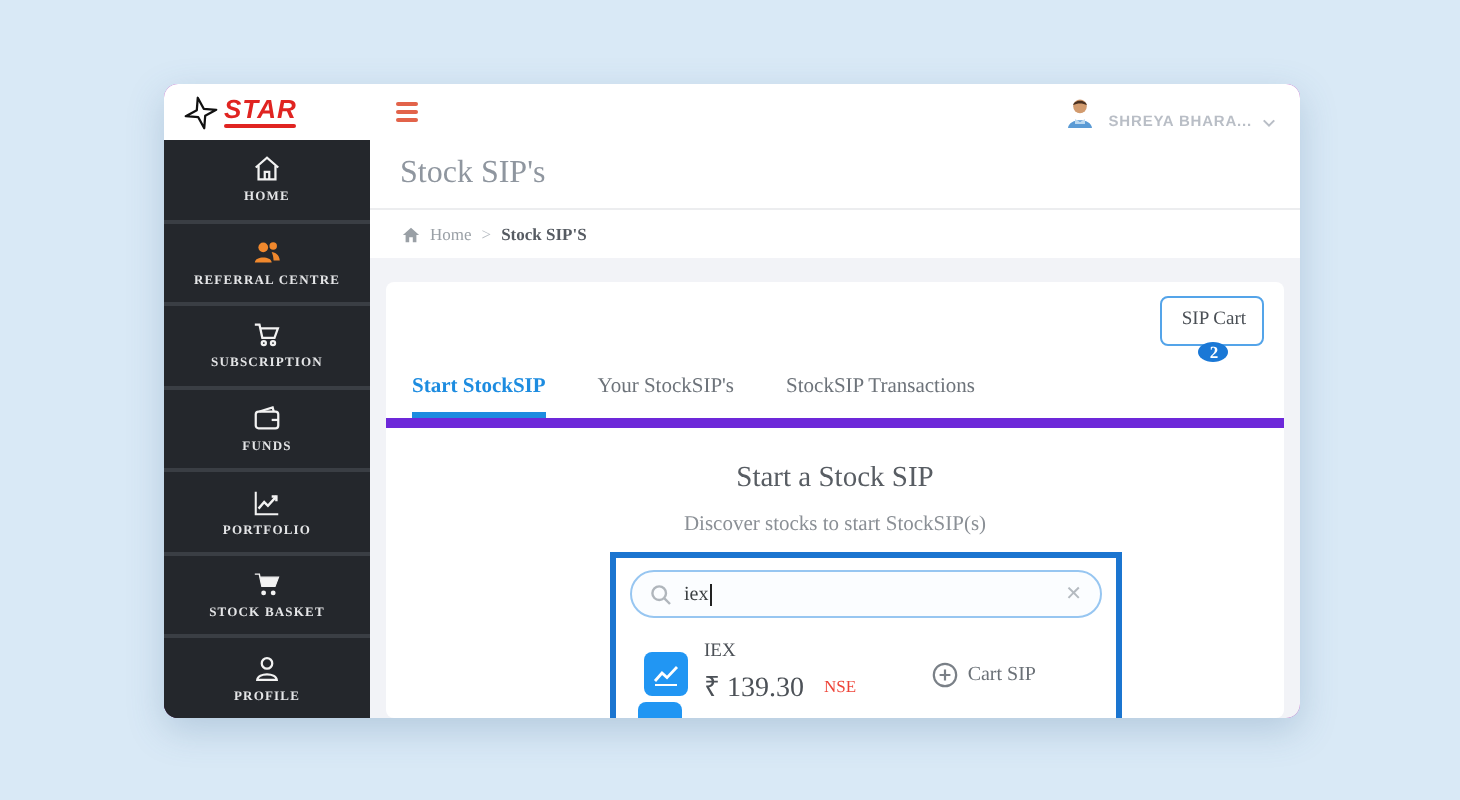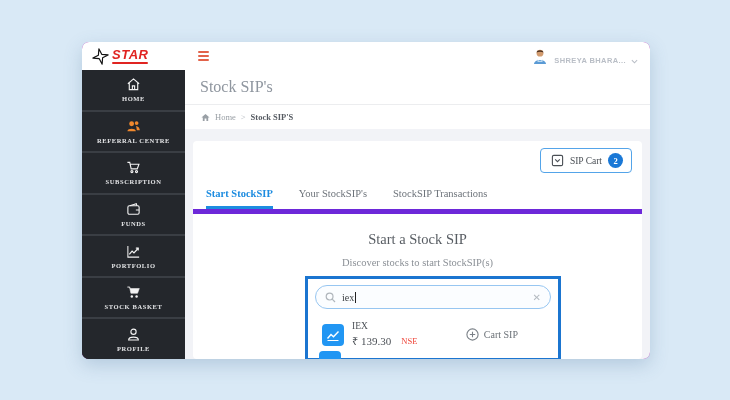--- a/index.html
+++ b/index.html
@@ -49,21 +49,21 @@
   .crumb-home-ic { width:9px; height:9px; color:#9aa0a6; }
   .crumb-link { font-size:8.5px; color:#9aa0a6; cursor:pointer; }
   .crumb-sep { font-size:8.5px; color:#b5bac0; }
   .crumb-current { font-size:8.5px; color:#565b62; font-weight:bold; }
   .content-wrap { flex:1; padding:12px 8px 0 8px; min-height:0; }
   .content-card { background:#fff; border-radius:4px; height:100%; position:relative; overflow:hidden; }
   
   .sip-cart-btn {
     position:absolute; top:7px; right:10px; height:25px;
     display:flex; align-items:center; gap:6px; padding:0 8px 0 10px;
-    border:1px solid #54a4e9; border-radius:4px; background:#fff; cursor:pointer;
+    border:1px solid #54a4e9; border-radius:4px; background:#fff; cursor:pointer;flex-direction:column;
   }
   .sip-cart-ic { width:13px; height:13px; color:#4a4f55; }
   .sip-cart-label { font-size:9.5px; color:#4a4f55; }
   .sip-cart-badge { width:15px; height:15px; border-radius:50%; background:#1a78d6; color:#fff; font-size:8.5px; display:flex; align-items:center; justify-content:center; font-weight:bold; }
   
   .tabs { margin-top:47px; padding-left:13px; border-bottom:5px solid #6d28d9; display:flex; gap:26px; }
   .tab { font-size:10.5px; color:#6d737a; padding-bottom:7px; cursor:pointer; border-bottom:3px solid transparent; }
   .tab.active { color:#1d8ce0; font-weight:bold; border-bottom-color:#1d8ce0; }
   
   .heading { text-align:center; margin-top:17px; font-size:14.5px; color:#585d63; }
@@ -80,21 +80,21 @@
   .search-text { margin-left:6px; font-size:10px; color:#3c4043; }
   .caret { display:inline-block; width:1px; height:11px; background:#222; margin-left:1px; vertical-align:-2px; animation:blink 1s steps(1) infinite; }
   @keyframes blink { 50% { opacity:0; } }
   .search-clear { margin-left:auto; font-size:10px; color:#b4bac0; cursor:pointer; }
   .result-row { margin-top:12px; padding:0 7px; display:flex; align-items:center; }
   .stock-ic { width:22px; height:22px; border-radius:4px; background:#2196f3; display:flex; align-items:center; justify-content:center; flex:0 0 22px; }
   .stock-ic svg { width:14px; height:14px; }
   .stock-info { margin-left:8px; display:flex; flex-direction:column; gap:2px; }
   .stock-symbol { font-size:9.5px; color:#4c5157; }
   .stock-price-row { display:flex; align-items:center; gap:10px; }
-  .stock-price { font-size:11px; color:#4c5157; }
+  .stock-price { font-size:14px; color:#4c5157; }
   .stock-exchange { font-size:8.5px; color:#ee4438; }
   .setup-sip { margin-left:auto; margin-right:26px; display:flex; align-items:center; gap:5px; cursor:pointer; }
   .plus-ic { width:13px; height:13px; color:#7a8087; }
   .setup-label { font-size:10px; color:#6b7177; }
   .partial-next-icon { position:absolute; left:126px; bottom:-14px; width:22px; height:22px; border-radius:4px; background:#2196f3; }
 </style>
 </head>
 <body>
 
 <div class="app-card">

